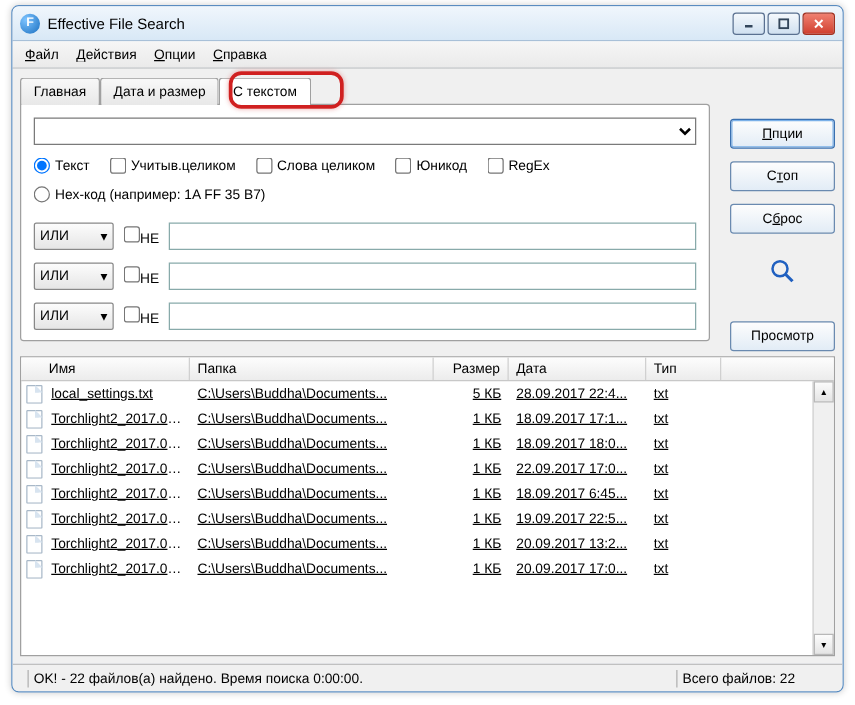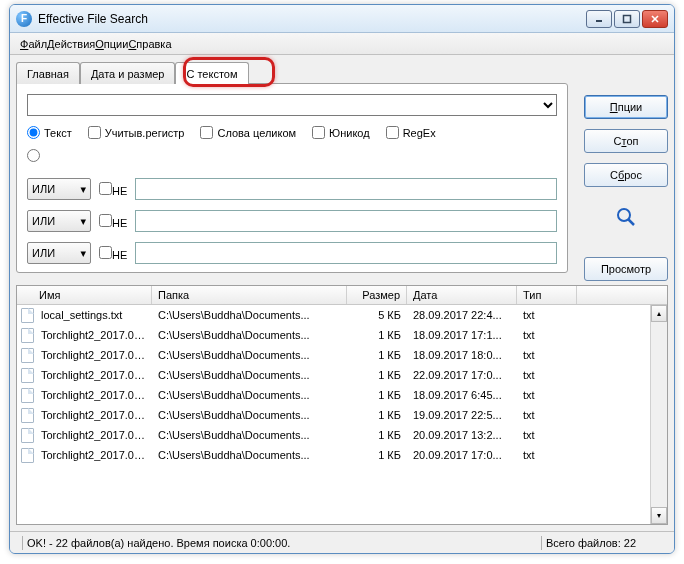--- a/index.html
+++ b/index.html
@@ -7,21 +7,21 @@
 
 .window { width: 666px; height: 550px; margin: 4px auto; border: 1px solid #5a8cc0; border-radius: 6px; background: linear-gradient(#e8f0f8, #d8e6f4); box-shadow: 0 0 6px rgba(0,0,0,0.2); display: flex; flex-direction: column; overflow: hidden; }
 
 .titlebar { height: 28px; background: linear-gradient(#f0f6fc, #d8e8f6); display: flex; align-items: center; padding: 0 6px; border-bottom: 1px solid #a8c0d8; }
 .titlebar .app-icon { width: 16px; height: 16px; border-radius: 50%; background: radial-gradient(circle at 30% 30%, #7ec4ff, #1a6fc0); display: flex; align-items: center; justify-content: center; color: #fff; font-weight: bold; font-size: 10px; margin-right: 6px; }
 .titlebar .title { flex: 1; color: #000; font-size: 12px; }
 .win-btns { display: flex; gap: 2px; }
 .win-btn { width: 26px; height: 18px; border: 1px solid #5a7090; border-radius: 3px; background: linear-gradient(#f4f8fc, #d0e0f0); display: flex; align-items: center; justify-content: center; cursor: pointer; }
 .win-btn.close { background: linear-gradient(#f08070, #d04030); border-color: #a03020; color: #fff; }
 
-.menubar { height: 22px; background: linear-gradient(#f6f6f6, #eaeaea); border-bottom: 1px solid #c0c0c0; display: flex; align-items: center; padding: 0 10px; }
+.menubar { height: 22px; background: linear-gradient(#f6f6f6, #eaeaea); border-bottom: 1px solid #c0c0c0; display: flex; align-items: center; padding: 0 10px; gap: 14px; }
 .menubar span { cursor: pointer; }
 .menubar span u { text-decoration: underline; }
 
 .content { flex: 1; background: #f0f0f0; padding: 6px; display: flex; flex-direction: column; gap: 4px; }
 
 .upper { display: flex; gap: 16px; }
 .panel-left { flex: 1; }
 .panel-right { width: 84px; display: flex; flex-direction: column; gap: 10px; padding-top: 34px; }
 
 .tabs { display: flex; position: relative; }
@@ -52,21 +52,21 @@
 .tr { display: flex; align-items: center; height: 20px; }
 .td { padding: 0 6px; white-space: nowrap; overflow: hidden; text-overflow: ellipsis; }
 .td.icon { width: 18px; padding: 0 0 0 4px; display: flex; align-items: center; }
 .file-icon { width: 13px; height: 15px; border: 1px solid #a8b8c8; background: #fff; border-radius: 1px; position: relative; }
 .file-icon::after { content: ""; position: absolute; top: -1px; right: -1px; border: 3px solid transparent; border-left-color: #d8e4f0; border-bottom-color: #d8e4f0; }
 
 .scrollbar-v { width: 17px; background: #f0f0f0; border-left: 1px solid #d0d0d0; display: flex; flex-direction: column; }
 .sb-btn { height: 17px; background: linear-gradient(#fcfcfc,#e4e4e4); border: 1px solid #b8b8b8; display: flex; align-items: center; justify-content: center; font-size: 8px; cursor: pointer; }
 .sb-track { flex: 1; }
 .table-row { display: flex; flex: 1; }
-.table-body-col { flex: 1; }
+.table-body-col { flex: 1; text-decoration: underline; }
 
 .statusbar { height: 22px; border-top: 1px solid #c0c0c0; background: #f0f0f0; display: flex; align-items: center; padding: 0 8px; font-size: 11px; }
 .status-sep { width: 1px; height: 14px; background: #b0b0b0; margin: 0 4px; }
 
 .col-name { width: 135px; }
 .col-folder { width: 195px; }
 .col-size { width: 60px; text-align: right; }
 .col-date { width: 110px; }
 .col-type { width: 60px; }
 </style>
@@ -119,38 +119,39 @@
           <div style="display:flex;">
               <select class="combo"></select>
             </div>
           <div class="row">
             <label>
                 <input type="radio" checked="" style="">
                 <span>Текст</span>
               </label>
             <label>
                 <input type="checkbox" style="">
-                <span>Учитыв.регистр</span>
+                <span>Учитыв.целиком</span>
               </label>
             <label>
                 <input type="checkbox" style="">
                 <span>Слова целиком</span>
               </label>
             <label>
                 <input type="checkbox" style="">
                 <span>Юникод</span>
               </label>
             <label>
                 <input type="checkbox" style="">
                 <span>RegEx</span>
               </label>
           </div>
           <div class="row">
             <label>
                 <input type="radio" style="">
+                <span>Hex-код (например: 1A FF 35 B7)</span>
               </label>
           </div>
           <div style="height:6px"></div>
           <div class="cond-row">
             <div class="cond-sel">
                 <span>ИЛИ</span>
                 <span>▾</span>
               </div>
             <label><input type="checkbox" style=""><span>НЕ</span></label>
             <input class="cond-txt" style="">

